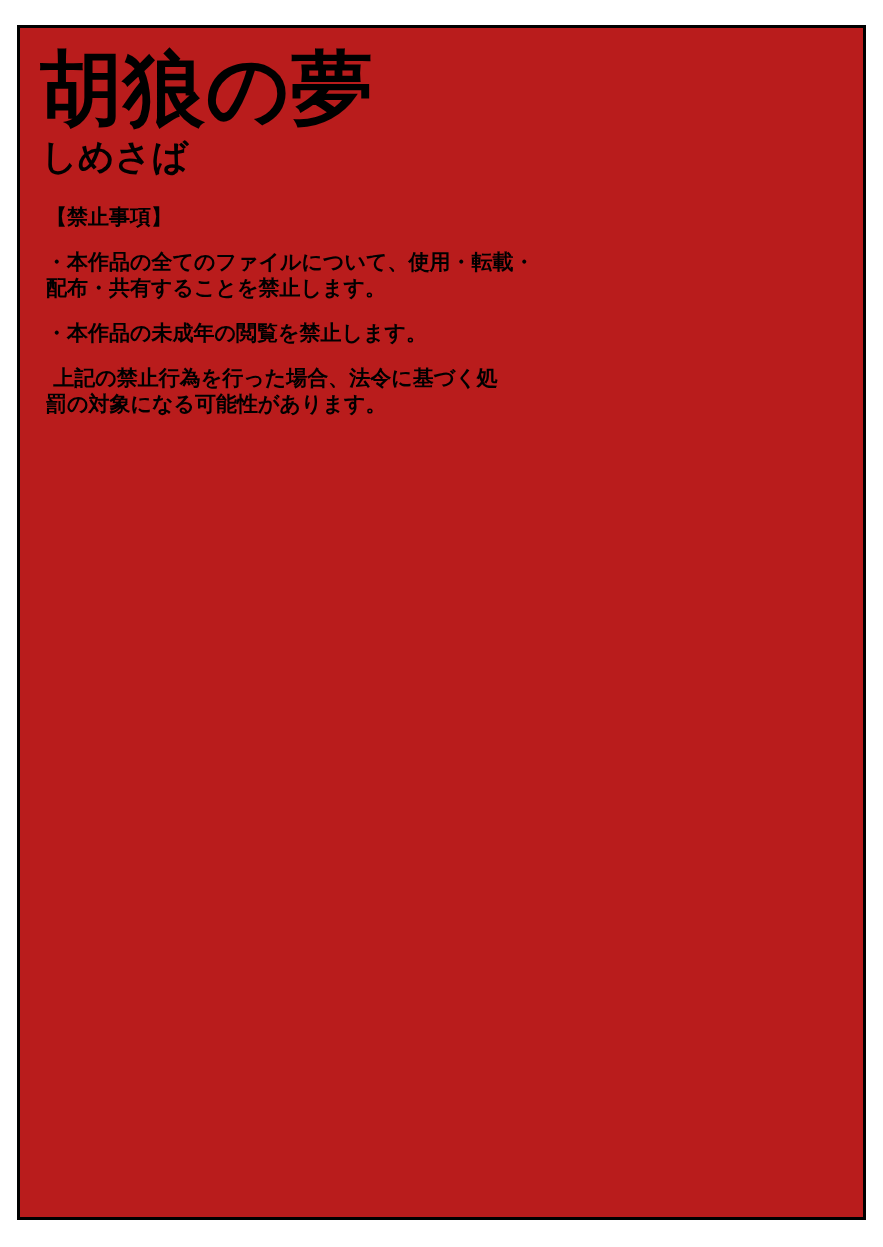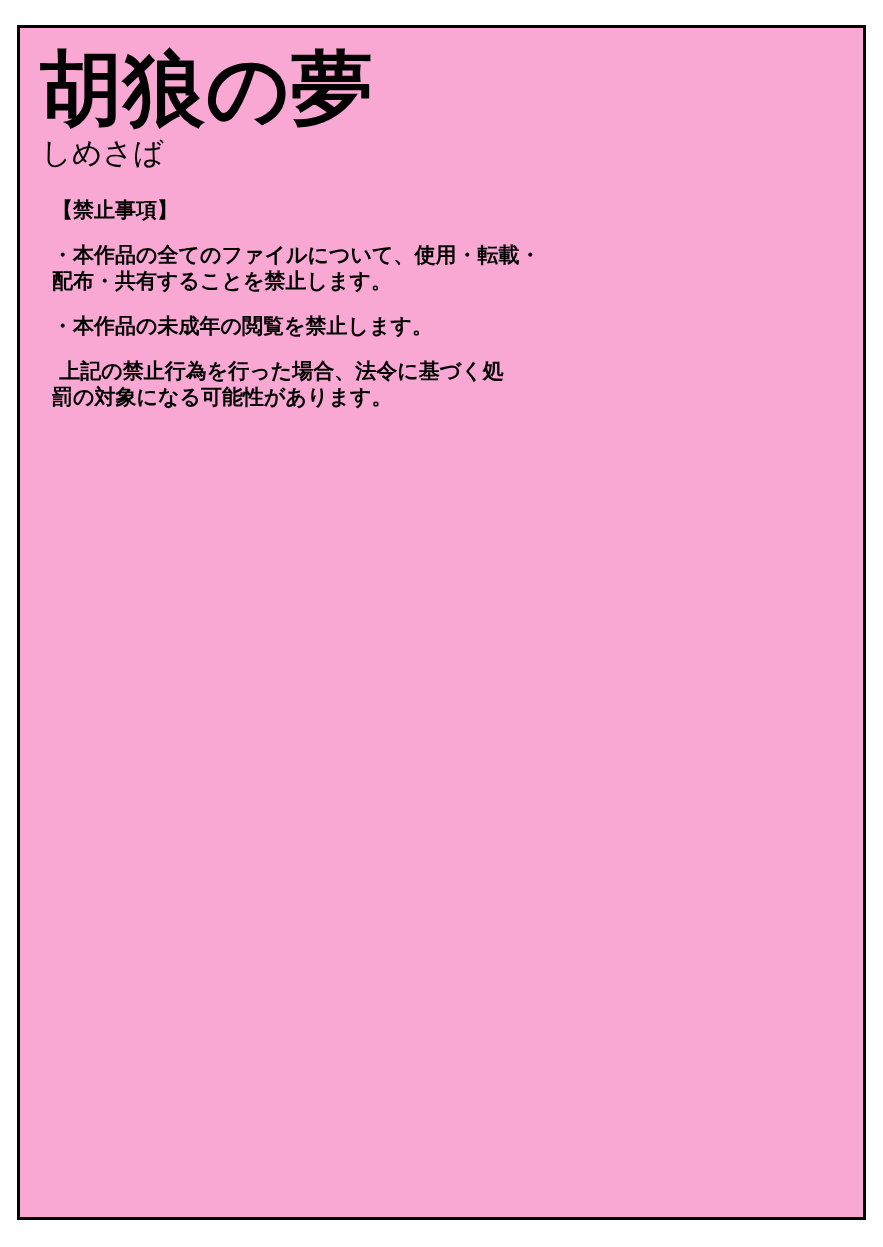--- a/index.html
+++ b/index.html
@@ -16,45 +16,45 @@
     overflow: hidden;
   }
   .sheet {
     position: absolute;
     left: 17px;
     top: 25px;
     width: 849px;
     height: 1195px;
     box-sizing: border-box;
     border: 3px solid #000000;
-    background: #f9a8d4;
+    background: #b91c1c;
     padding: 14px 18px 0 18px;
   }
   .title {
     margin: 0 0 0 2px;
     font-size: 82px;
     line-height: 1.13;
     font-weight: bold;
     letter-spacing: 1px;
     white-space: pre;
   }
   .author {
     margin: 0 0 0 3px;
-    font-size: 30px;
+    font-size: 36px;
     line-height: 1.2;
-    font-weight: normal;
+    font-weight: bold;
     white-space: pre;
   }
   .notice {
     margin-top: 26px;
     font-size: 21px;
     font-weight: bold;
   }
   .notice p {
-    margin: 0 0 19px 14px;
+    margin: 0 0 19px 8px;
     line-height: 26px;
     white-space: pre;
   }
 </style>
 </head>
 <body>
 
 <div class="sheet">
   <h1 class="title">胡狼の夢</h1>
   <div class="author">しめさば</div>

